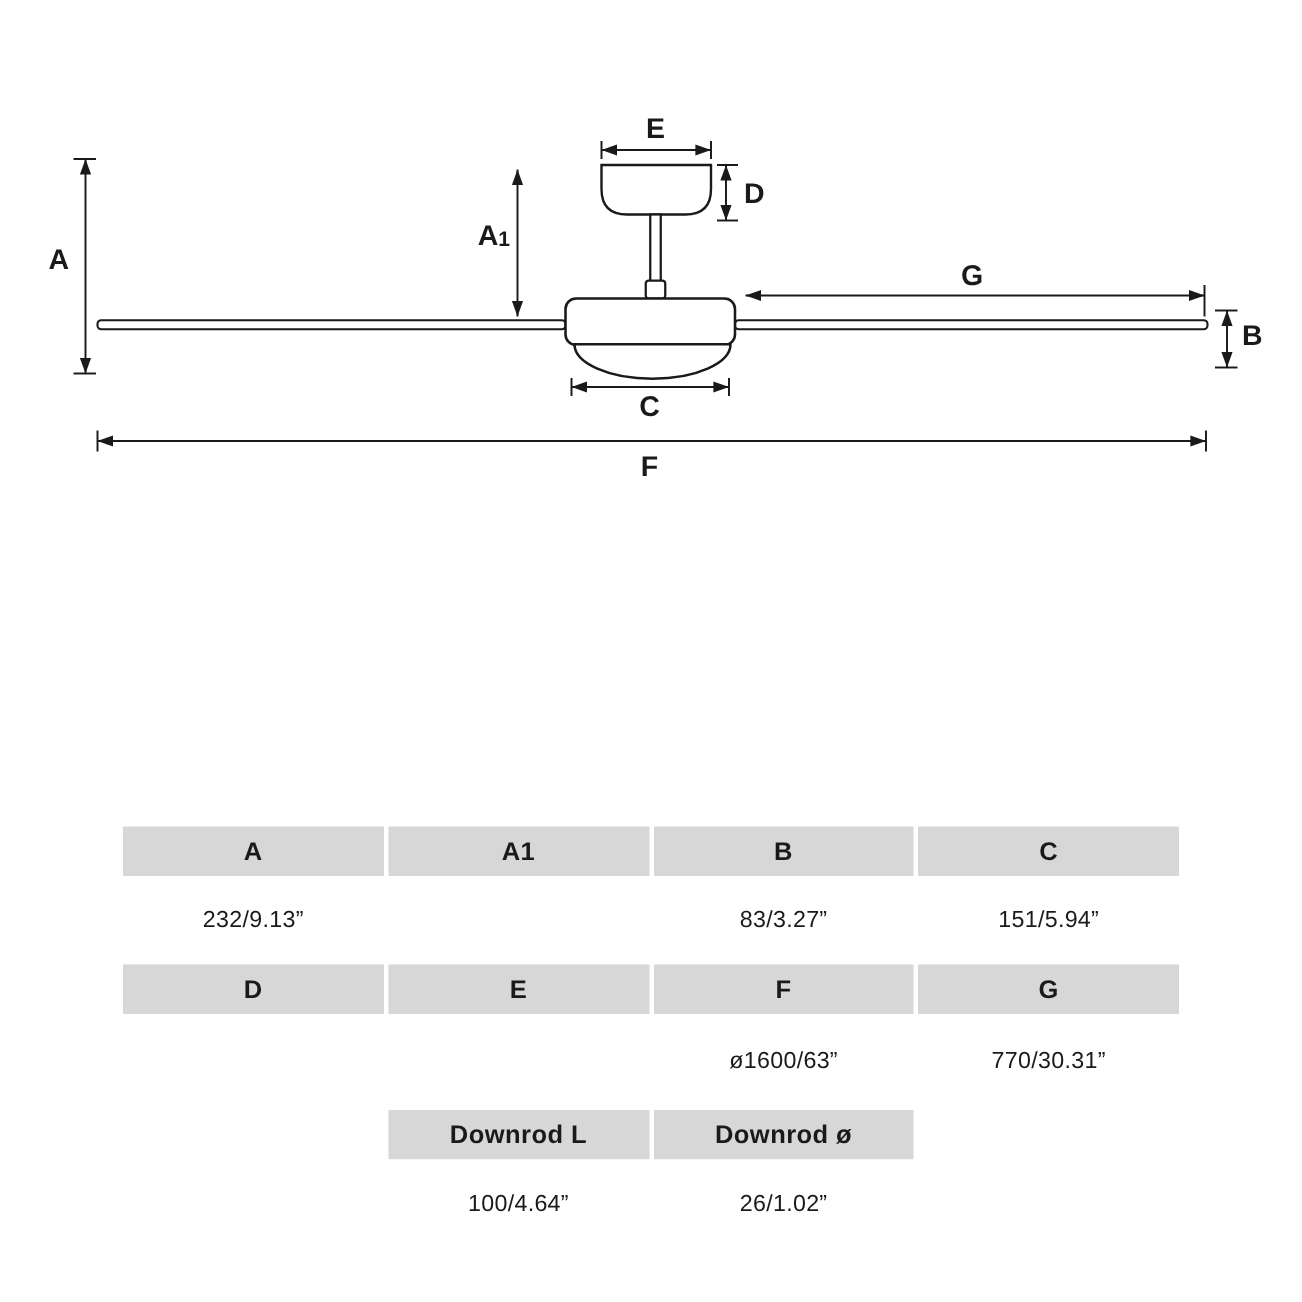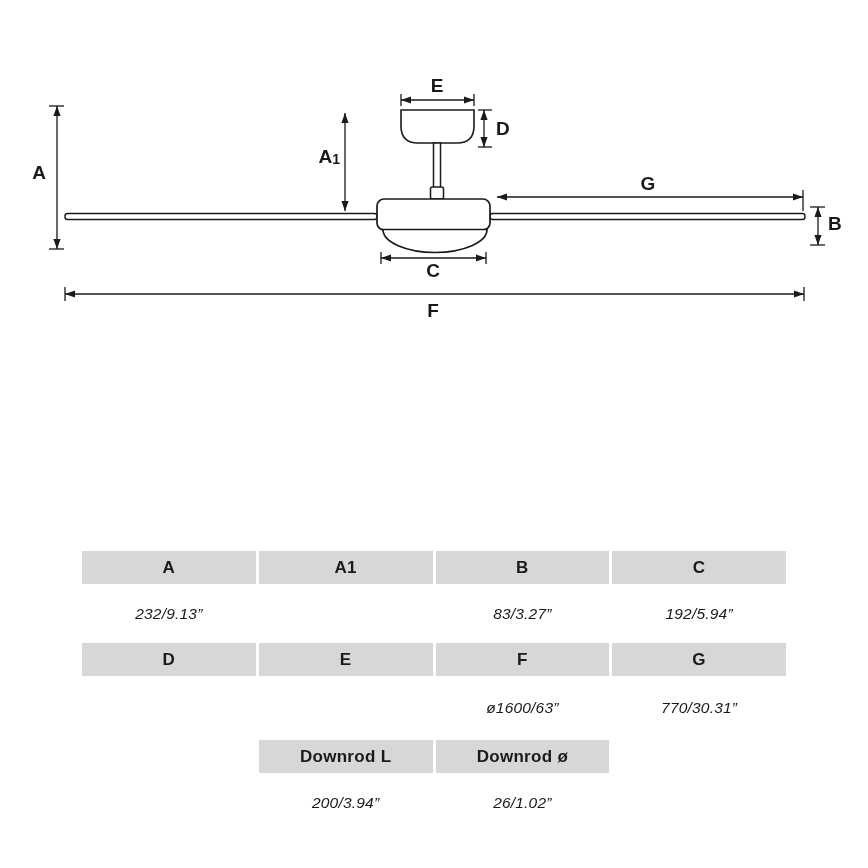--- a/index.html
+++ b/index.html
@@ -47,21 +47,20 @@
     justify-content: center;
     letter-spacing: 0.3px;
   }
   .td {
     background: #ffffff;
     font-size: 15.5px;
     display: flex;
     align-items: center;
     justify-content: center;
     letter-spacing: 0.2px;
-    font-style: italic;
   }
 </style>
 </head>
 <body>
 
 <div class="diagram-wrap">
   <svg width="868" height="330" viewBox="0 0 868 330" xmlns="http://www.w3.org/2000/svg">
     <defs>
       <marker id="arr" viewBox="0 0 10 10" refX="10" refY="5" markerWidth="8" markerHeight="8" orient="auto-start-reverse">
         <path d="M0,1.4 L10,5 L0,8.6 Z" fill="#1a1a1a"></path>
@@ -125,28 +124,28 @@
 
 <div class="spec-table">
 
   <div class="th" style="grid-row:1;grid-column:1">A</div>
   <div class="th" style="grid-row:1;grid-column:2">A1</div>
   <div class="th" style="grid-row:1;grid-column:3">B</div>
   <div class="th" style="grid-row:1;grid-column:4">C</div>
 
   <div class="td" style="grid-row:2;grid-column:1">232/9.13”</div>
   <div class="td" style="grid-row:2;grid-column:3">83/3.27”</div>
-  <div class="td" style="grid-row:2;grid-column:4">192/5.94”</div>
+  <div class="td" style="grid-row:2;grid-column:4">151/5.94”</div>
 
   <div class="th" style="grid-row:3;grid-column:1">D</div>
   <div class="th" style="grid-row:3;grid-column:2">E</div>
   <div class="th" style="grid-row:3;grid-column:3">F</div>
   <div class="th" style="grid-row:3;grid-column:4">G</div>
 
   <div class="td" style="grid-row:4;grid-column:3">ø1600/63”</div>
   <div class="td" style="grid-row:4;grid-column:4">770/30.31”</div>
 
   <div class="th" style="grid-row:5;grid-column:3">Downrod ø</div>
   <div class="th" style="grid-row:5;grid-column:2">Downrod L</div>
 
-  <div class="td" style="grid-row:6;grid-column:2">200/3.94”</div>
+  <div class="td" style="grid-row:6;grid-column:2">100/4.64”</div>
   <div class="td" style="grid-row:6;grid-column:3">26/1.02”</div>
 </div>
 
 </body></html>

